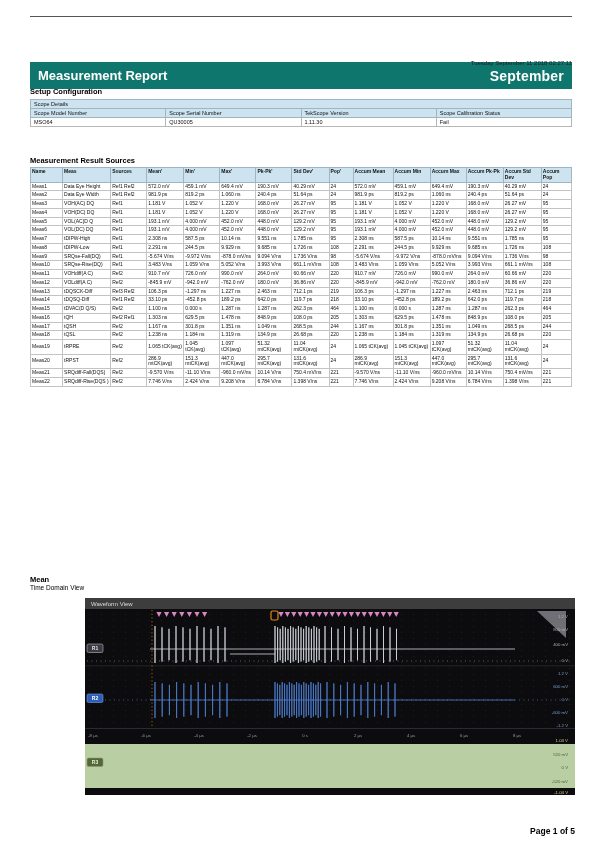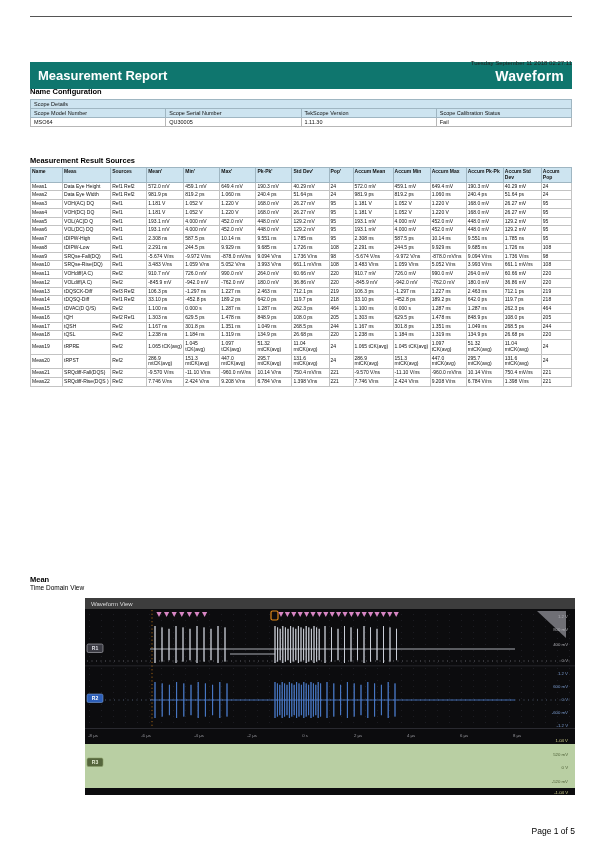--- a/index.html
+++ b/index.html
@@ -20,36 +20,36 @@
       font-weight:normal;overflow:hidden;white-space:nowrap;}
   .setup-table th{background:#cde4f0;}
   .setup-table td{border-color:#b7b7b7;background:#fff;height:9px;}
   .meas-table{position:absolute;left:30px;top:167px;width:542px;font-size:5px;line-height:1.15;}
   .meas-table th{background:#cde4f0;border:1px solid #9fb6c2;padding:1px;text-align:left;
       font-weight:bold;vertical-align:top;}
   .meas-table td{border:1px solid #c3c3c3;padding:1px;vertical-align:middle;word-wrap:break-word;}
   .views-heading{top:575px;}
   .views-sub{position:absolute;left:30px;top:584px;font-size:6.5px;color:#000;}
   .scope-wrap{position:absolute;left:85px;top:598px;width:490px;height:197px;}
-  .footer-page{position:absolute;right:25px;top:826px;font-size:8.5px;font-weight:normal;color:#000;}
+  .footer-page{position:absolute;right:25px;top:826px;font-size:8.5px;font-weight:bold;color:#000;}
   svg text{font-family:"Liberation Sans", sans-serif;}
 </style>
 </head>
 <body>
 
 <div class="page">
   <div class="top-rule"></div>
 
   <div class="header-bar">
     <span class="report-title">Measurement Report</span>
-    <span class="brand">Waveform</span>
+    <span class="brand">September</span>
   </div>
   <div class="date-line">Tuesday September 11 2018 02:27:11</div>
 
-  <div class="sec-heading" style="top:87px;">Name Configuration</div>
+  <div class="sec-heading" style="top:87px;">Setup Configuration</div>
 
   <table class="setup-table">
     <thead>
       <tr>
         <th colspan="4">Scope Details</th>
       </tr>
       <tr id="setup-cols">
           <th style="width: 31%;">Scope Model Number</th>
           <th style="width: 26%;">Scope Serial Number</th>
           <th style="width: 24%;">TekScope Version</th>

